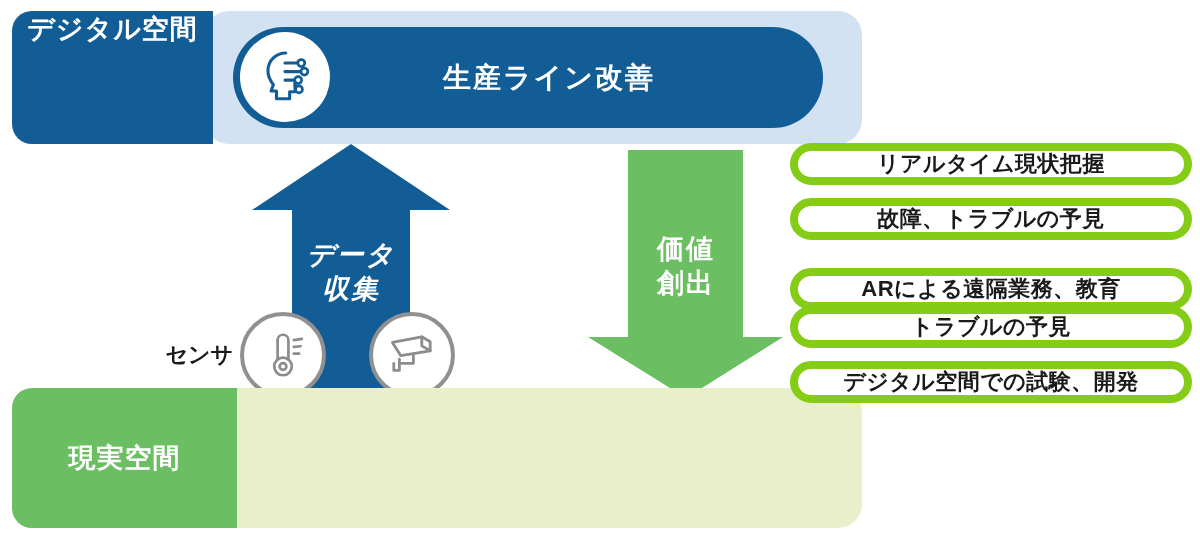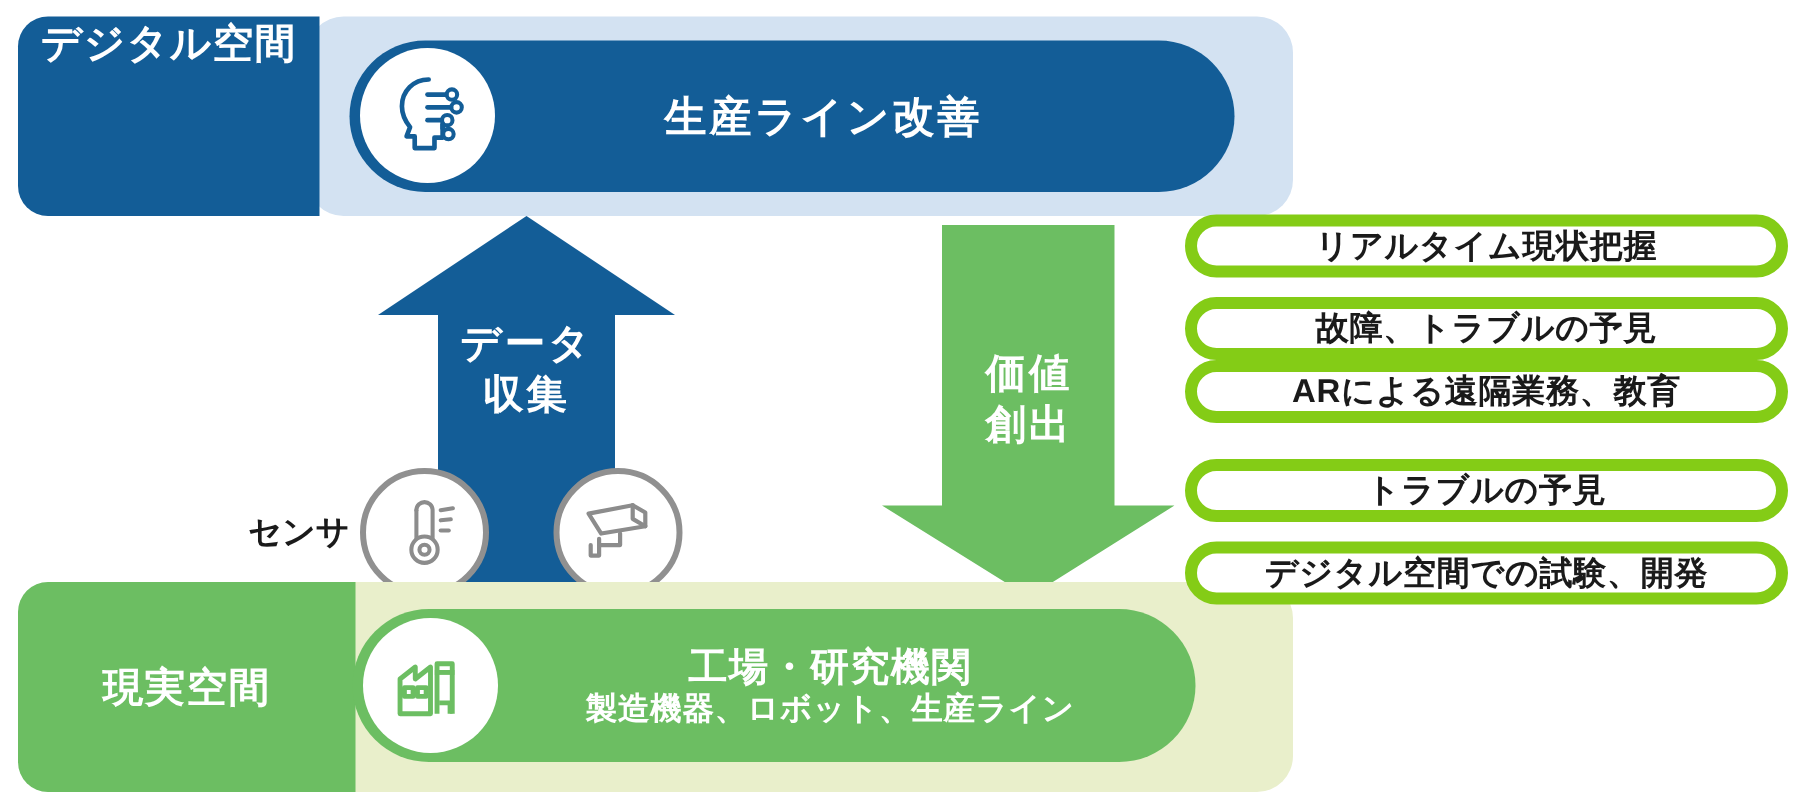--- a/index.html
+++ b/index.html
@@ -70,21 +70,21 @@
         </g>
         <path d="M53 47 L53 52" fill="none" stroke="#135D97" stroke-width="4"></path>
       </svg>
     </div>
     <div class="pill-label">生産ライン改善</div>
   </div>
 
   <svg class="abs" style="left:252px;top:144px;" width="198" height="251" viewBox="0 0 198 251">
     <polygon points="99,0 198,66 158,66 158,251 40,251 40,66 0,66" fill="#135D97"></polygon>
   </svg>
-  <div class="abs arrow-label" style="left:276px;top:212px;">データ
+  <div class="abs arrow-label" style="left:276px;top:238px;font-style:italic;">データ
 収集</div>
 
   <svg class="abs" style="left:588px;top:145px;" width="195" height="253" viewBox="0 0 195 253">
     <polygon points="40,5 155,5 155,192 195,192 98,253 0,192 40,192" fill="#6CBE62"></polygon>
   </svg>
   <div class="abs arrow-label" style="left:611px;top:232px;">価値
 創出</div>
 
   <div class="abs device-label" style="left:125px;top:340px;width:108px;text-align:right;">センサ</div>
   <div class="abs device-circle" style="left:240px;top:312px;">
@@ -111,38 +111,20 @@
       </g>
     </svg>
   </div>
 
   <div class="abs band-bottom"></div>
 
   <div class="abs label-box-bottom">
     <span>現実空間</span>
   </div>
 
-  <div class="abs pill-bottom">
-    <div class="icon-circle">
-      <svg width="58" height="58" viewBox="0 0 80 80">
-        <g fill="none" stroke="#6CBE62" stroke-width="4.5" stroke-linejoin="round">
-          <path d="M12 66 L12 34 L26 23 L26 34 L40 23 L40 66 Z"></path>
-          <path d="M46 66 L46 20 L60 20 L60 66"></path>
-          <path d="M44 28 L62 28"></path>
-          <path d="M48 56 L58 56 L58 66"></path>
-          <rect x="16" y="42" width="8" height="8"></rect>
-          <rect x="28" y="42" width="8" height="8"></rect>
-        </g>
-      </svg>
-    </div>
-    <div class="pill-text">
-      <div class="facility-title">工場・研究機関</div>
-      <div class="facility-subtitle">製造機器、ロボット、生産ライン</div>
-    </div>
-  </div>
 
   <div class="abs benefit" style="top:143px;">リアルタイム現状把握</div>
   <div class="abs benefit" style="top:198px;font-family:Liberation Mono, monospace;">故障、トラブルの予見</div>
-  <div class="abs benefit" style="top:240px;">ARによる遠隔業務、教育</div>
+  <div class="abs benefit" style="top:268px;">ARによる遠隔業務、教育</div>
   <div class="abs benefit" style="top:306px;">トラブルの予見</div>
   <div class="abs benefit" style="top:361px;">デジタル空間での試験、開発</div>
 
 </div>
 
 </body></html>

